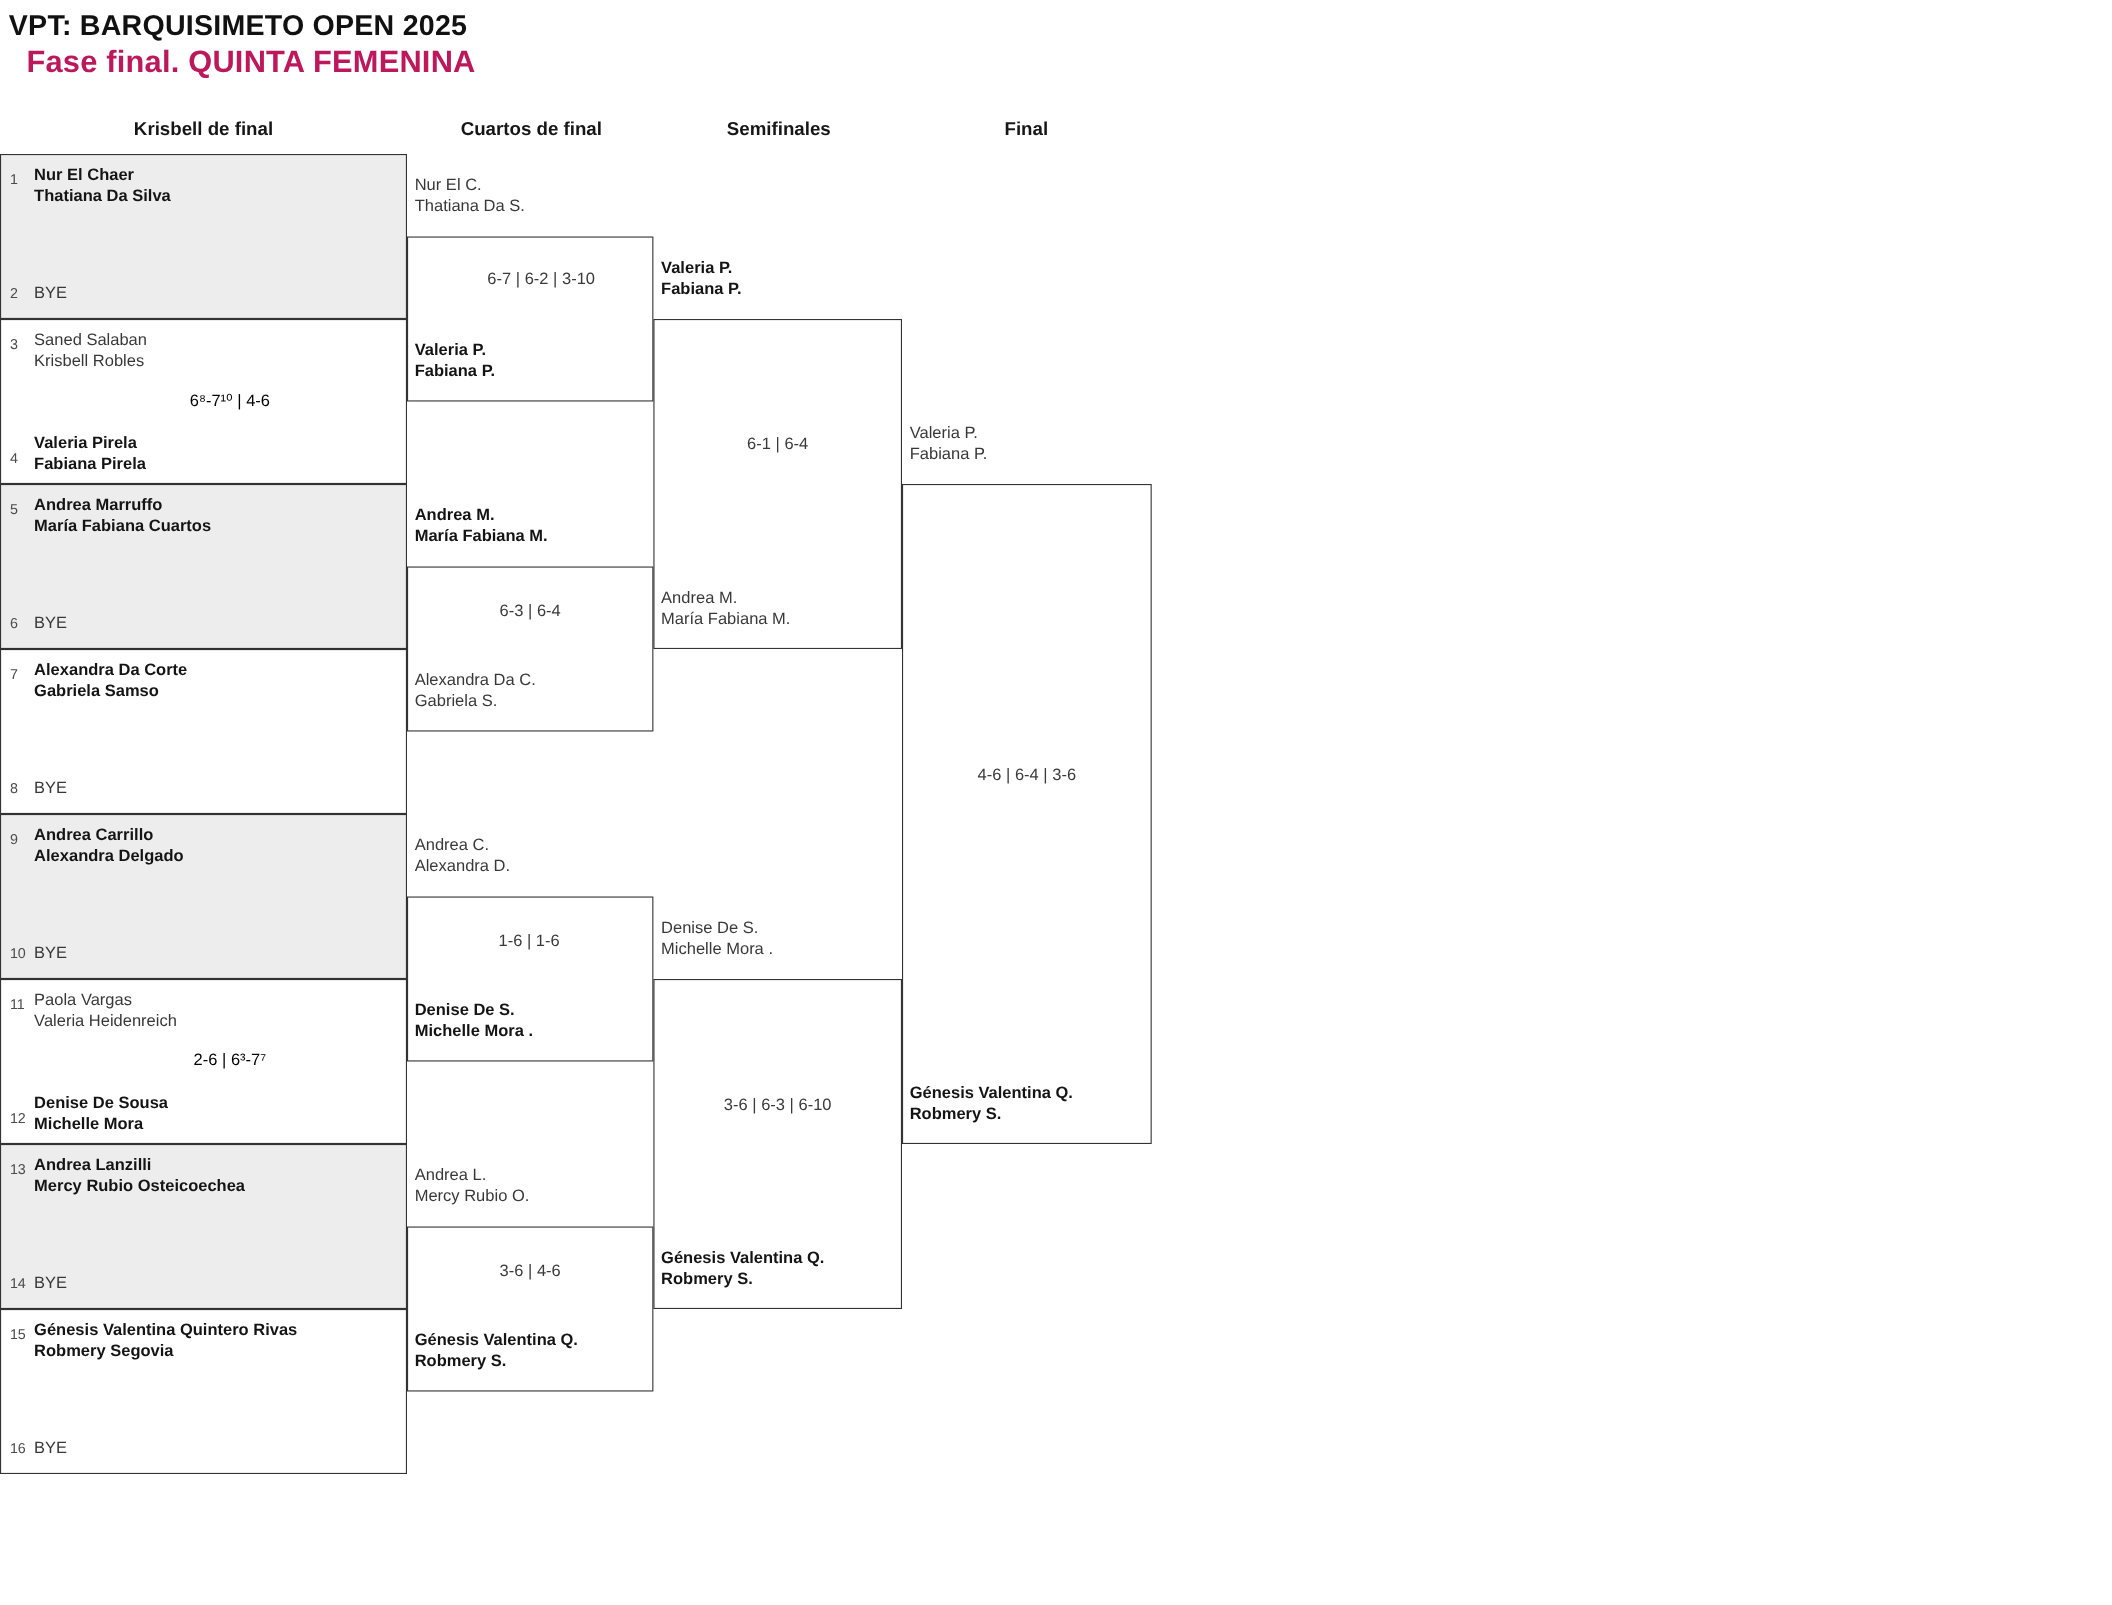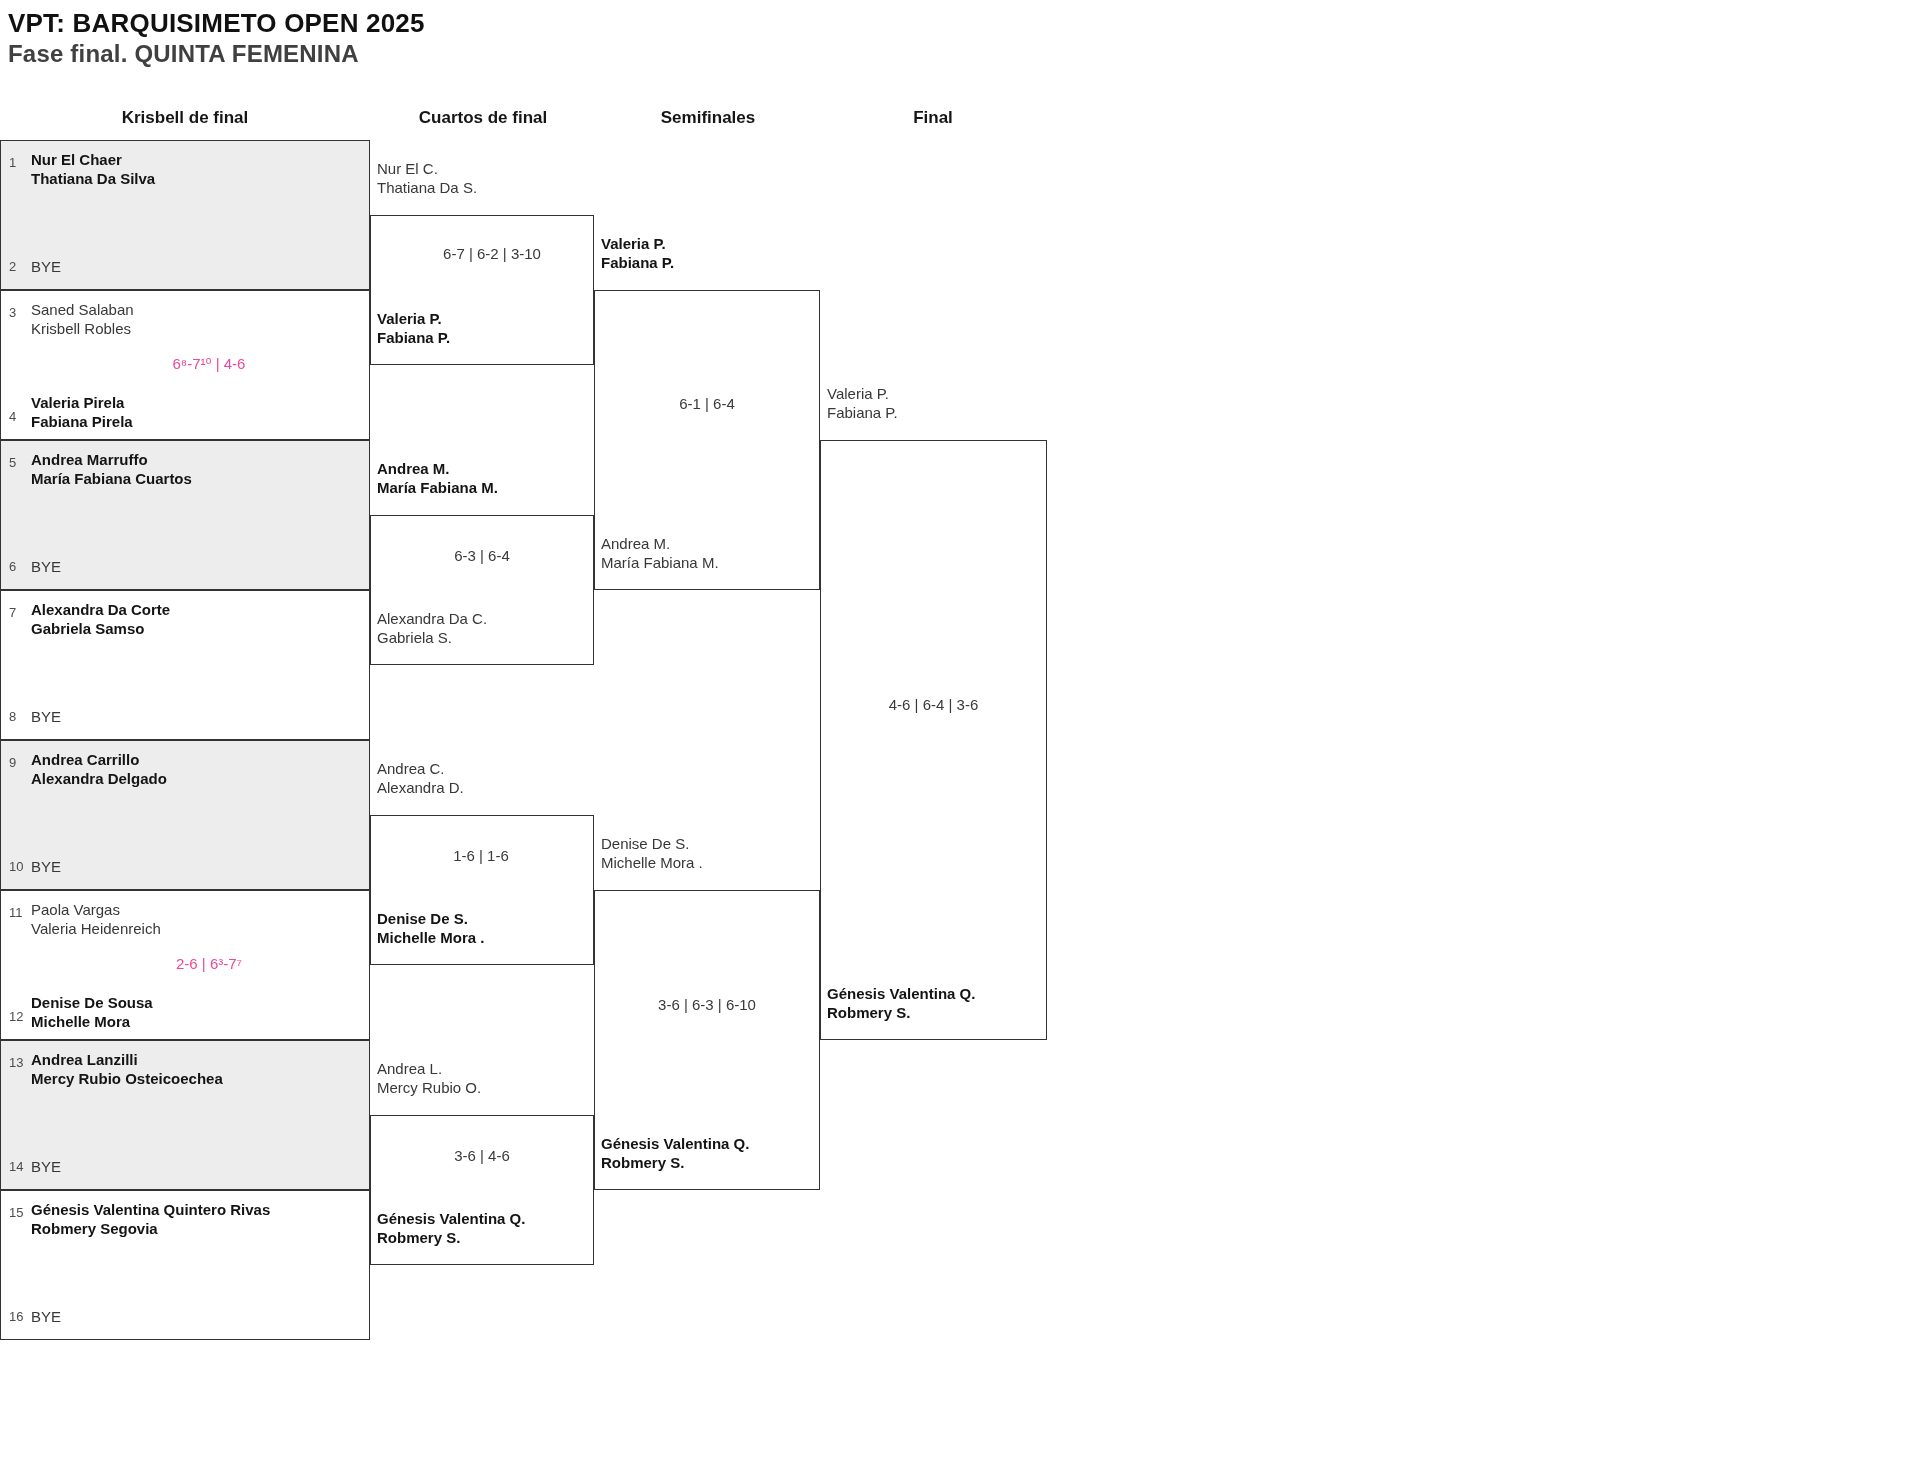--- a/index.html
+++ b/index.html
@@ -1,21 +1,21 @@
 <!DOCTYPE html>
 <html><head>
 <meta charset="utf-8">
 <style>
   html,body{margin:0;padding:0;background:#ffffff;}
   #page{position:relative;width:1604px;height:1459px;background:#ffffff;overflow:hidden;
         font-family:"Liberation Sans","DejaVu Sans",sans-serif;color:#1a1a1a;}
 
   
   .title{position:absolute;left:8px;top:8px;font-size:26px;font-weight:700;color:#111;letter-spacing:.2px;}
-  .subtitle{position:absolute;left:8px;top:40px;font-size:24px;font-weight:700;color:#404040;letter-spacing:.2px;}
+  .subtitle{position:absolute;left:24px;top:40px;font-size:28px;font-weight:700;color:#be185d;letter-spacing:.2px;}
 
   
   .logo{position:absolute;left:1752px;top:2px;width:160px;height:95px;transform:skewX(-6deg);}
   .lg{font-style:italic;font-weight:800;font-size:25px;line-height:28px;color:#fff;
       -webkit-text-stroke:1px #cccccc;letter-spacing:1px;white-space:nowrap;}
   .par{position:absolute;background:#f6f600;transform:skewX(-24deg);}
   .par-big{left:92px;top:33px;width:64px;height:19px;}
   .par-s1{left:82px;top:61px;width:30px;height:15px;}
   .par-s2{left:122px;top:58px;width:33px;height:16px;transform:skewX(-24deg) rotate(-4deg);}
   .ldot{position:absolute;left:66px;top:64px;width:14px;height:13px;background:#f6f600;border-radius:50%;}
@@ -28,21 +28,21 @@
   .obox.gray{background:#ededee;}
   .seed{position:absolute;font-size:13px;color:#4c4c4c;width:22px;}
   .st{left:8px;top:14px;}
   .sb{left:8px;bottom:15px;}
   .team{font-size:15px;line-height:19px;color:#383838;font-weight:400;}
   .team.w{font-weight:700;color:#141414;}
   .ot{position:absolute;left:30px;top:9px;}
   .ob{position:absolute;left:30px;}
   .ob.two{bottom:8px;}
   .ob.bye{bottom:13px;}
-  .oscore{position:absolute;left:0;right:0;top:64px;text-align:center;font-size:15px;color:#ec4899;margin-left:48px;}
+  .oscore{position:absolute;left:0;right:0;top:64px;text-align:center;font-size:15px;color:#000000;margin-left:48px;}
 
   
   .rect{position:absolute;border:1.5px solid #333;box-sizing:border-box;background:transparent;}
   .tlabel{position:absolute;width:220px;}
   .mscore{position:absolute;text-align:center;font-size:15px;color:#3a3a3a;}
 </style>
 </head>
 <body>
 
 <div id="page">

